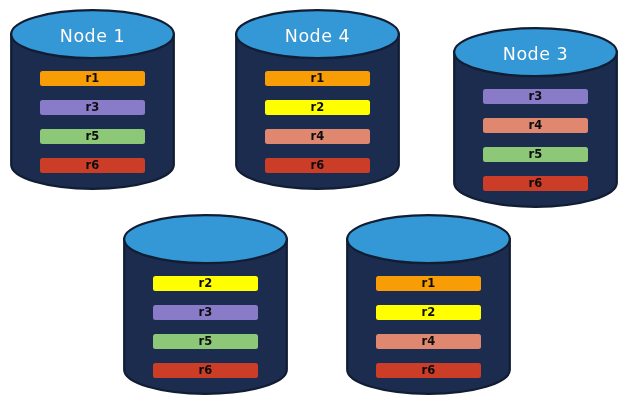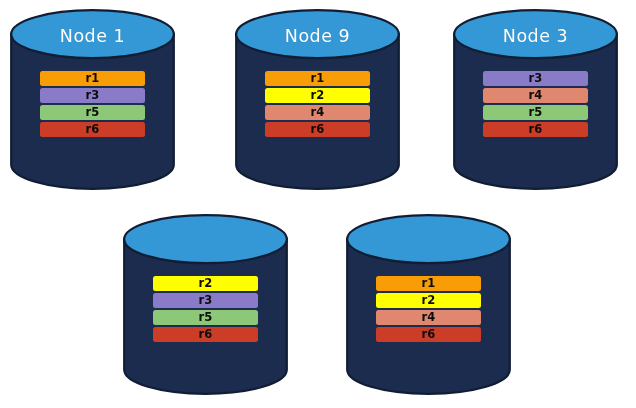--- a/index.html
+++ b/index.html
@@ -56,21 +56,21 @@
   .replica-stack {
     position: absolute;
     left: 31px;
     top: 63px;
     width: 105px;
   }
 
   .replica {
     position: relative;
     height: 15px;
-    margin-bottom: 2px;
+    margin-bottom: 14px;
     border-radius: 2.5px;
     box-sizing: border-box;
     display: flex;
     align-items: center;
     justify-content: center;
   }
   .replica:last-child { margin-bottom: 17px; }
 
   .replica-label {
     font-size: 11.5px;
@@ -103,37 +103,37 @@
         <div class="replica" style="background: rgb(204, 61, 40);">
           <span class="replica-label">r6</span>
         </div>
       </div>
     </div>
     <div class="node" style="left: 234px; top: 8px;">
       <svg class="node-shape" viewBox="0 0 167 183">
         <path d="M 2.2 26.2 L 2.2 156.8 A 81.3 24 0 0 0 164.8 156.8 L 164.8 26.2 Z" fill="#1b2c4f" stroke="#111d33" stroke-width="2.2"></path>
         <ellipse cx="83.5" cy="26.2" rx="81.3" ry="24" fill="#3498d6" stroke="#111d33" stroke-width="2.2"></ellipse>
       </svg>
-      <div class="node-label" style="color: rgb(255, 255, 255);">Node  9</div>
+      <div class="node-label" style="color: rgb(255, 255, 255);">Node  4</div>
       <div class="replica-stack">
         <div class="replica" style="background: rgb(249, 157, 7);">
           <span class="replica-label">r1</span>
         </div>
         <div class="replica" style="background: rgb(255, 255, 0);">
           <span class="replica-label">r2</span>
         </div>
         <div class="replica" style="background: rgb(224, 135, 112);">
           <span class="replica-label">r4</span>
         </div>
         <div class="replica" style="background: rgb(204, 61, 40);">
           <span class="replica-label">r6</span>
         </div>
       </div>
     </div>
-    <div class="node" style="left: 452px; top: 8px;">
+    <div class="node" style="left: 452px; top: 26px;">
       <svg class="node-shape" viewBox="0 0 167 183">
         <path d="M 2.2 26.2 L 2.2 156.8 A 81.3 24 0 0 0 164.8 156.8 L 164.8 26.2 Z" fill="#1b2c4f" stroke="#111d33" stroke-width="2.2"></path>
         <ellipse cx="83.5" cy="26.2" rx="81.3" ry="24" fill="#3498d6" stroke="#111d33" stroke-width="2.2"></ellipse>
       </svg>
       <div class="node-label" style="color: rgb(255, 255, 255);">Node  3</div>
       <div class="replica-stack">
         <div class="replica" style="background: rgb(138, 123, 200);">
           <span class="replica-label">r3</span>
         </div>
         <div class="replica" style="background: rgb(224, 135, 112);">

